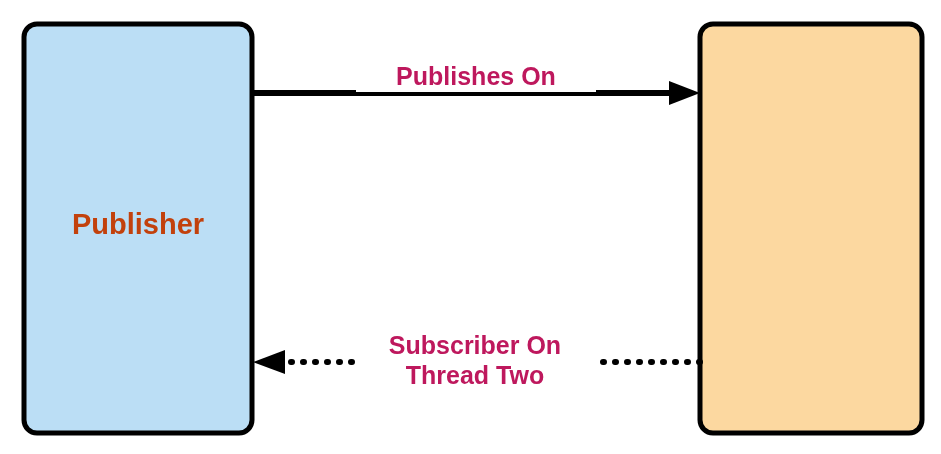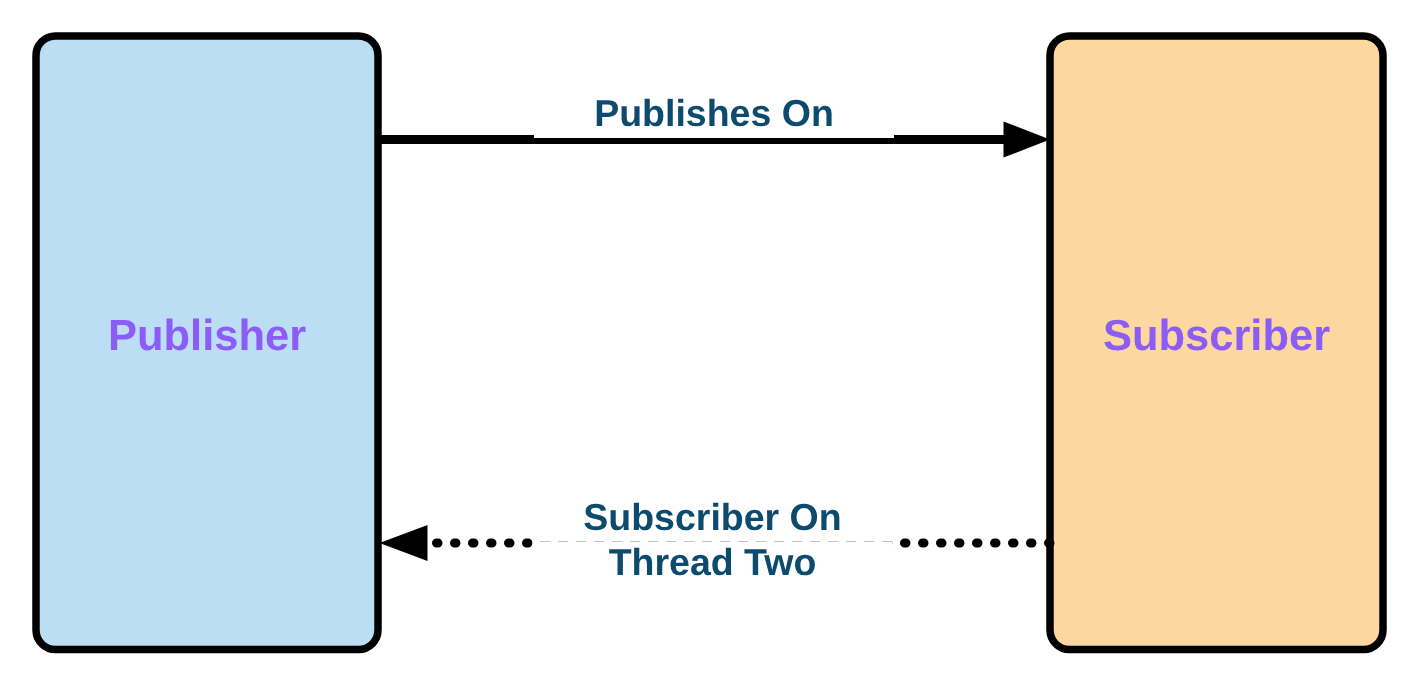--- a/index.html
+++ b/index.html
@@ -20,31 +20,31 @@
   #diagram-canvas > svg {
     position: absolute;
     left: 0;
     top: 0;
   }
   .node-label {
     position: absolute;
     font-family: "Liberation Sans", sans-serif;
     font-weight: bold;
     font-size: 29px;
-    color: #8b5cf6;
+    color: #c2410c;
     text-align: center;
     white-space: nowrap;
     line-height: 1.1;
   }
   .edge-label {
     position: absolute;
     font-family: "Liberation Sans", sans-serif;
     font-weight: bold;
     font-size: 25px;
-    color: #0c4a6e;
+    color: #be185d;
     text-align: center;
     white-space: nowrap;
     line-height: 1.18;
     background: transparent;
   }
   .edge-label .lbl-line {
     display: block;
   }
   .edge-label .lbl-line.top-line {
     background: #ffffff;
@@ -69,21 +69,20 @@
     <line x1="252" y1="93" x2="672" y2="93" stroke="#000000" stroke-width="6"></line>
     <polygon points="700,93 669,81 669,105" fill="#000000"></polygon>
 
     <line x1="700" y1="362" x2="285" y2="362" stroke="#000000" stroke-width="6" stroke-linecap="round" stroke-dasharray="1 11"></line>
     <polygon points="253,362 285,350 285,374" fill="#000000"></polygon>
 
   </svg>
 
   <div class="node-label" style="left:24px; top:209px; width:228px;">Publisher</div>
 
-  <div class="node-label" style="left:700px; top:209px; width:222px;">Subscriber</div>
 
   <div class="edge-label" style="left:356px; top:62px; width:240px;">
     <span class="lbl-line top-line">Publishes On</span>
   </div>
 
   <div class="edge-label" style="left:355px; top:331px; width:240px;">
     <span class="lbl-line top-line">Subscriber On</span>
     <span class="lbl-line bottom-line">Thread Two</span>
   </div>
 

